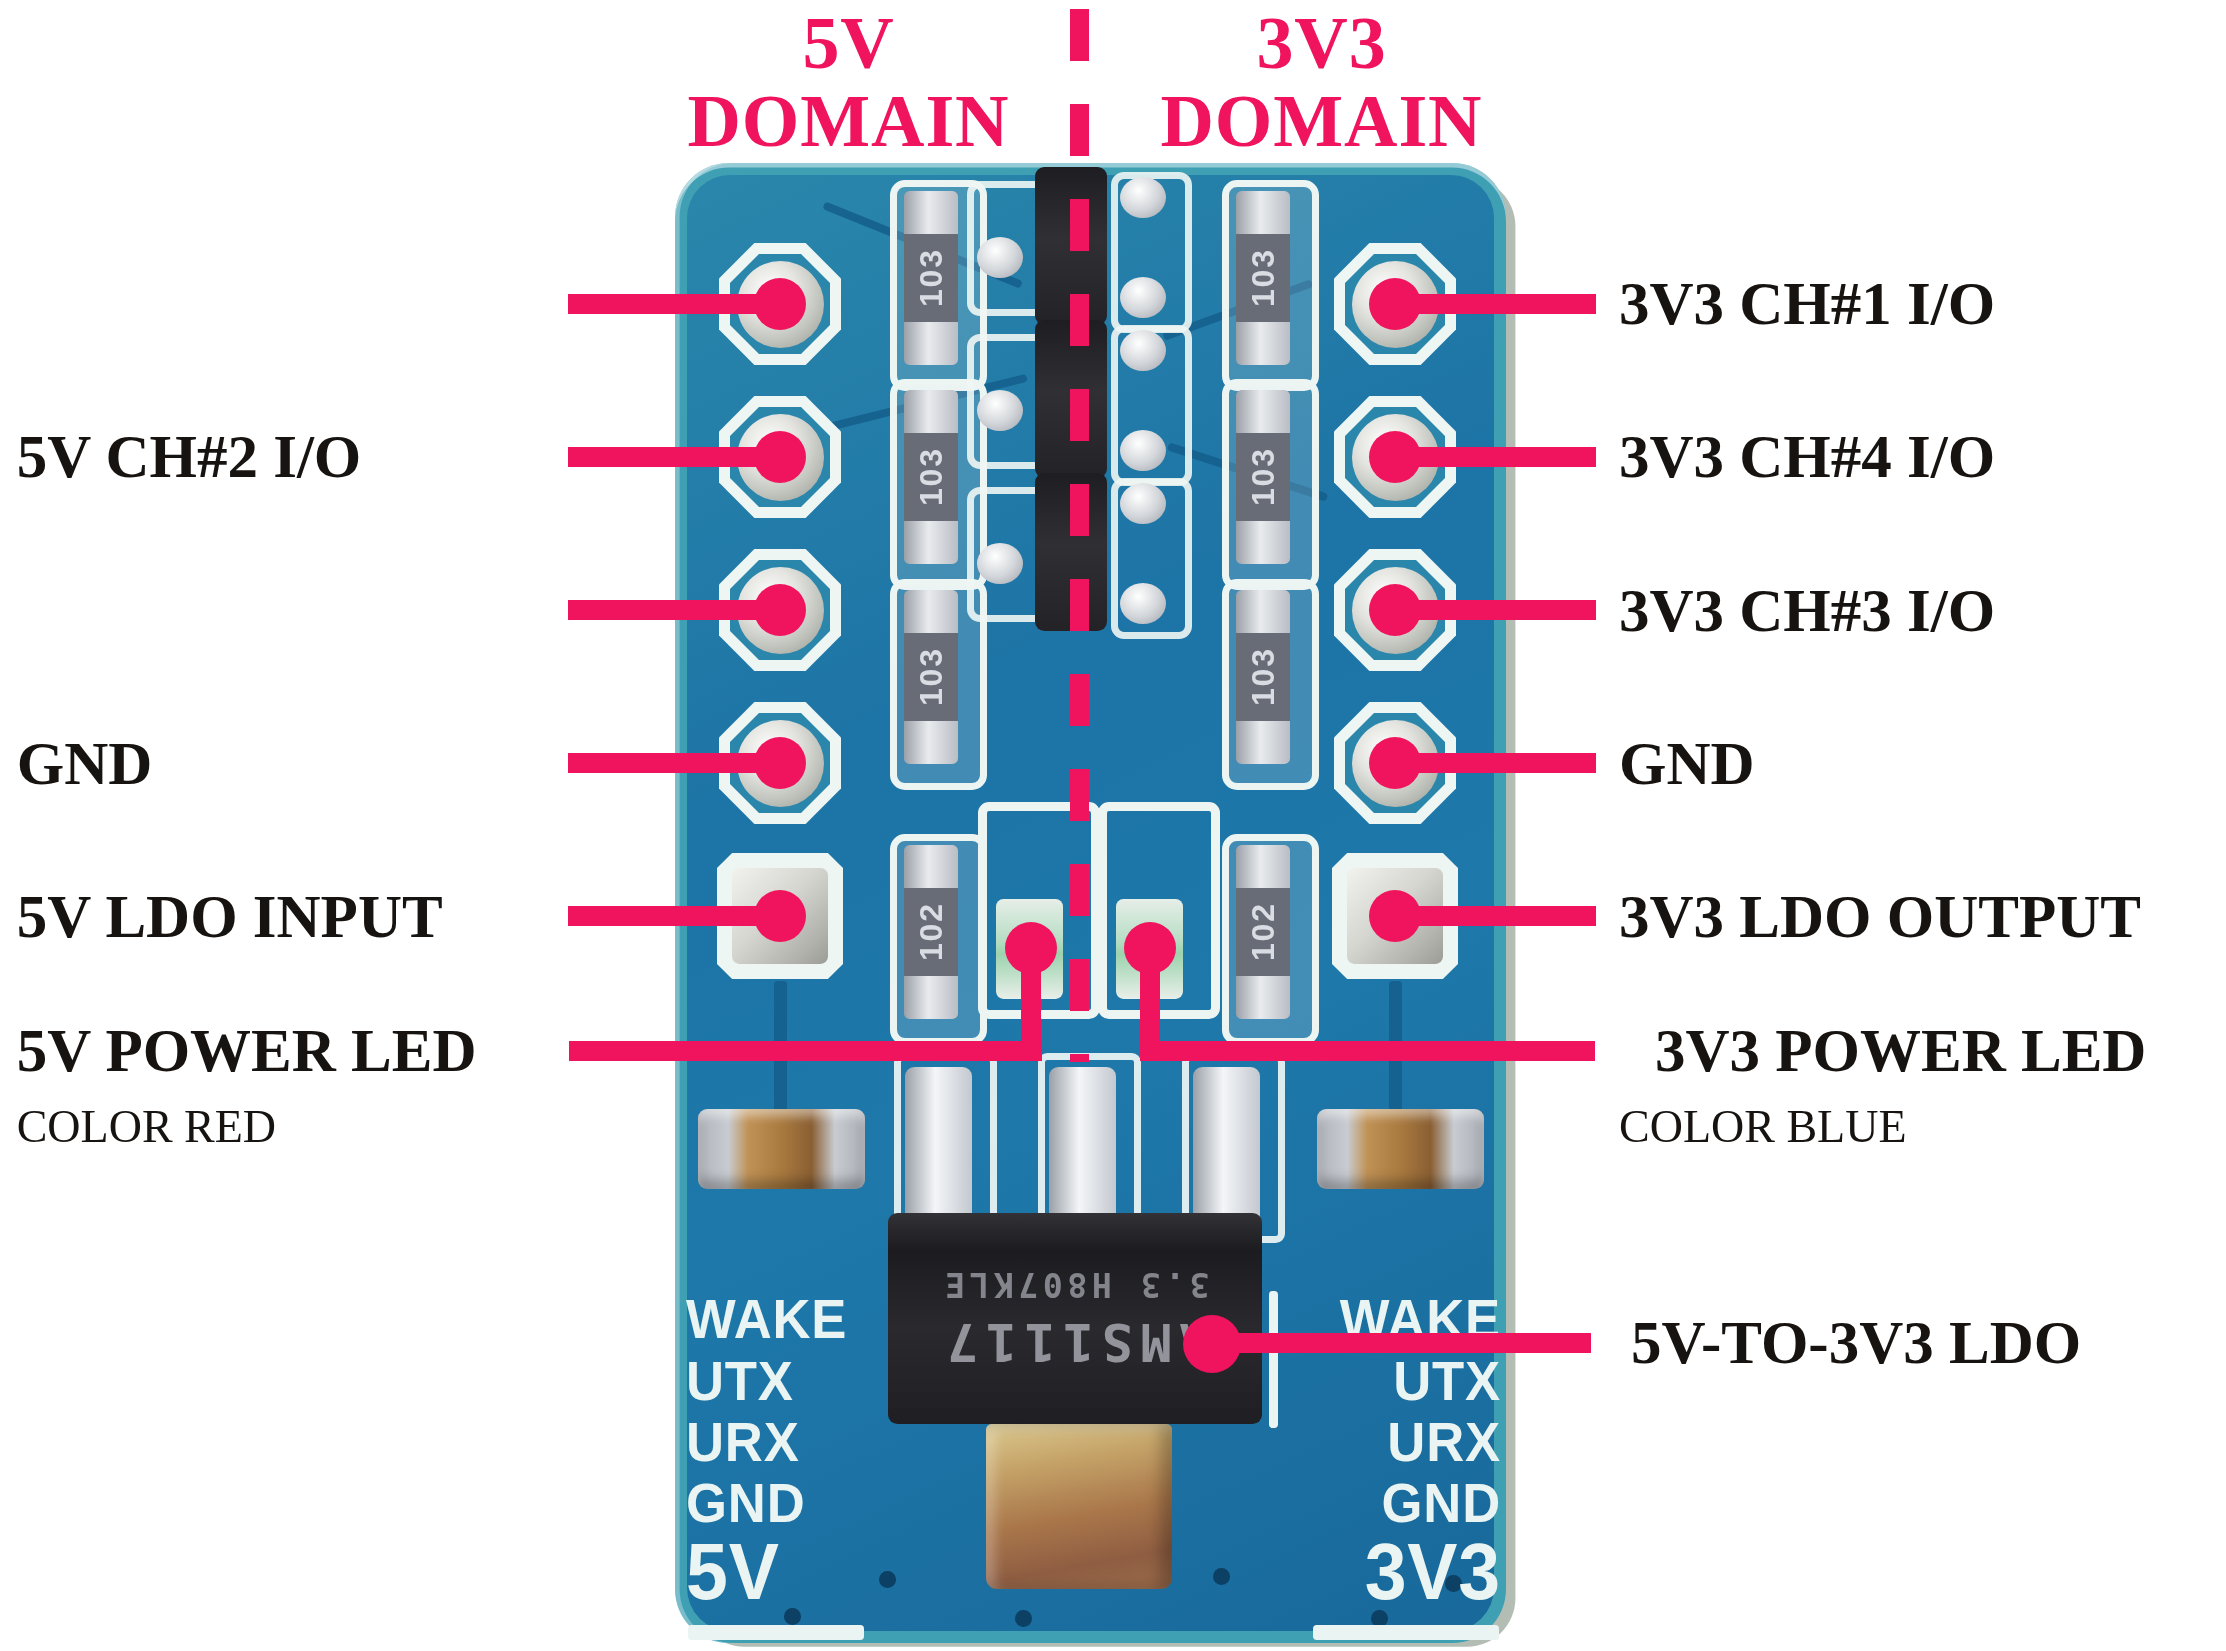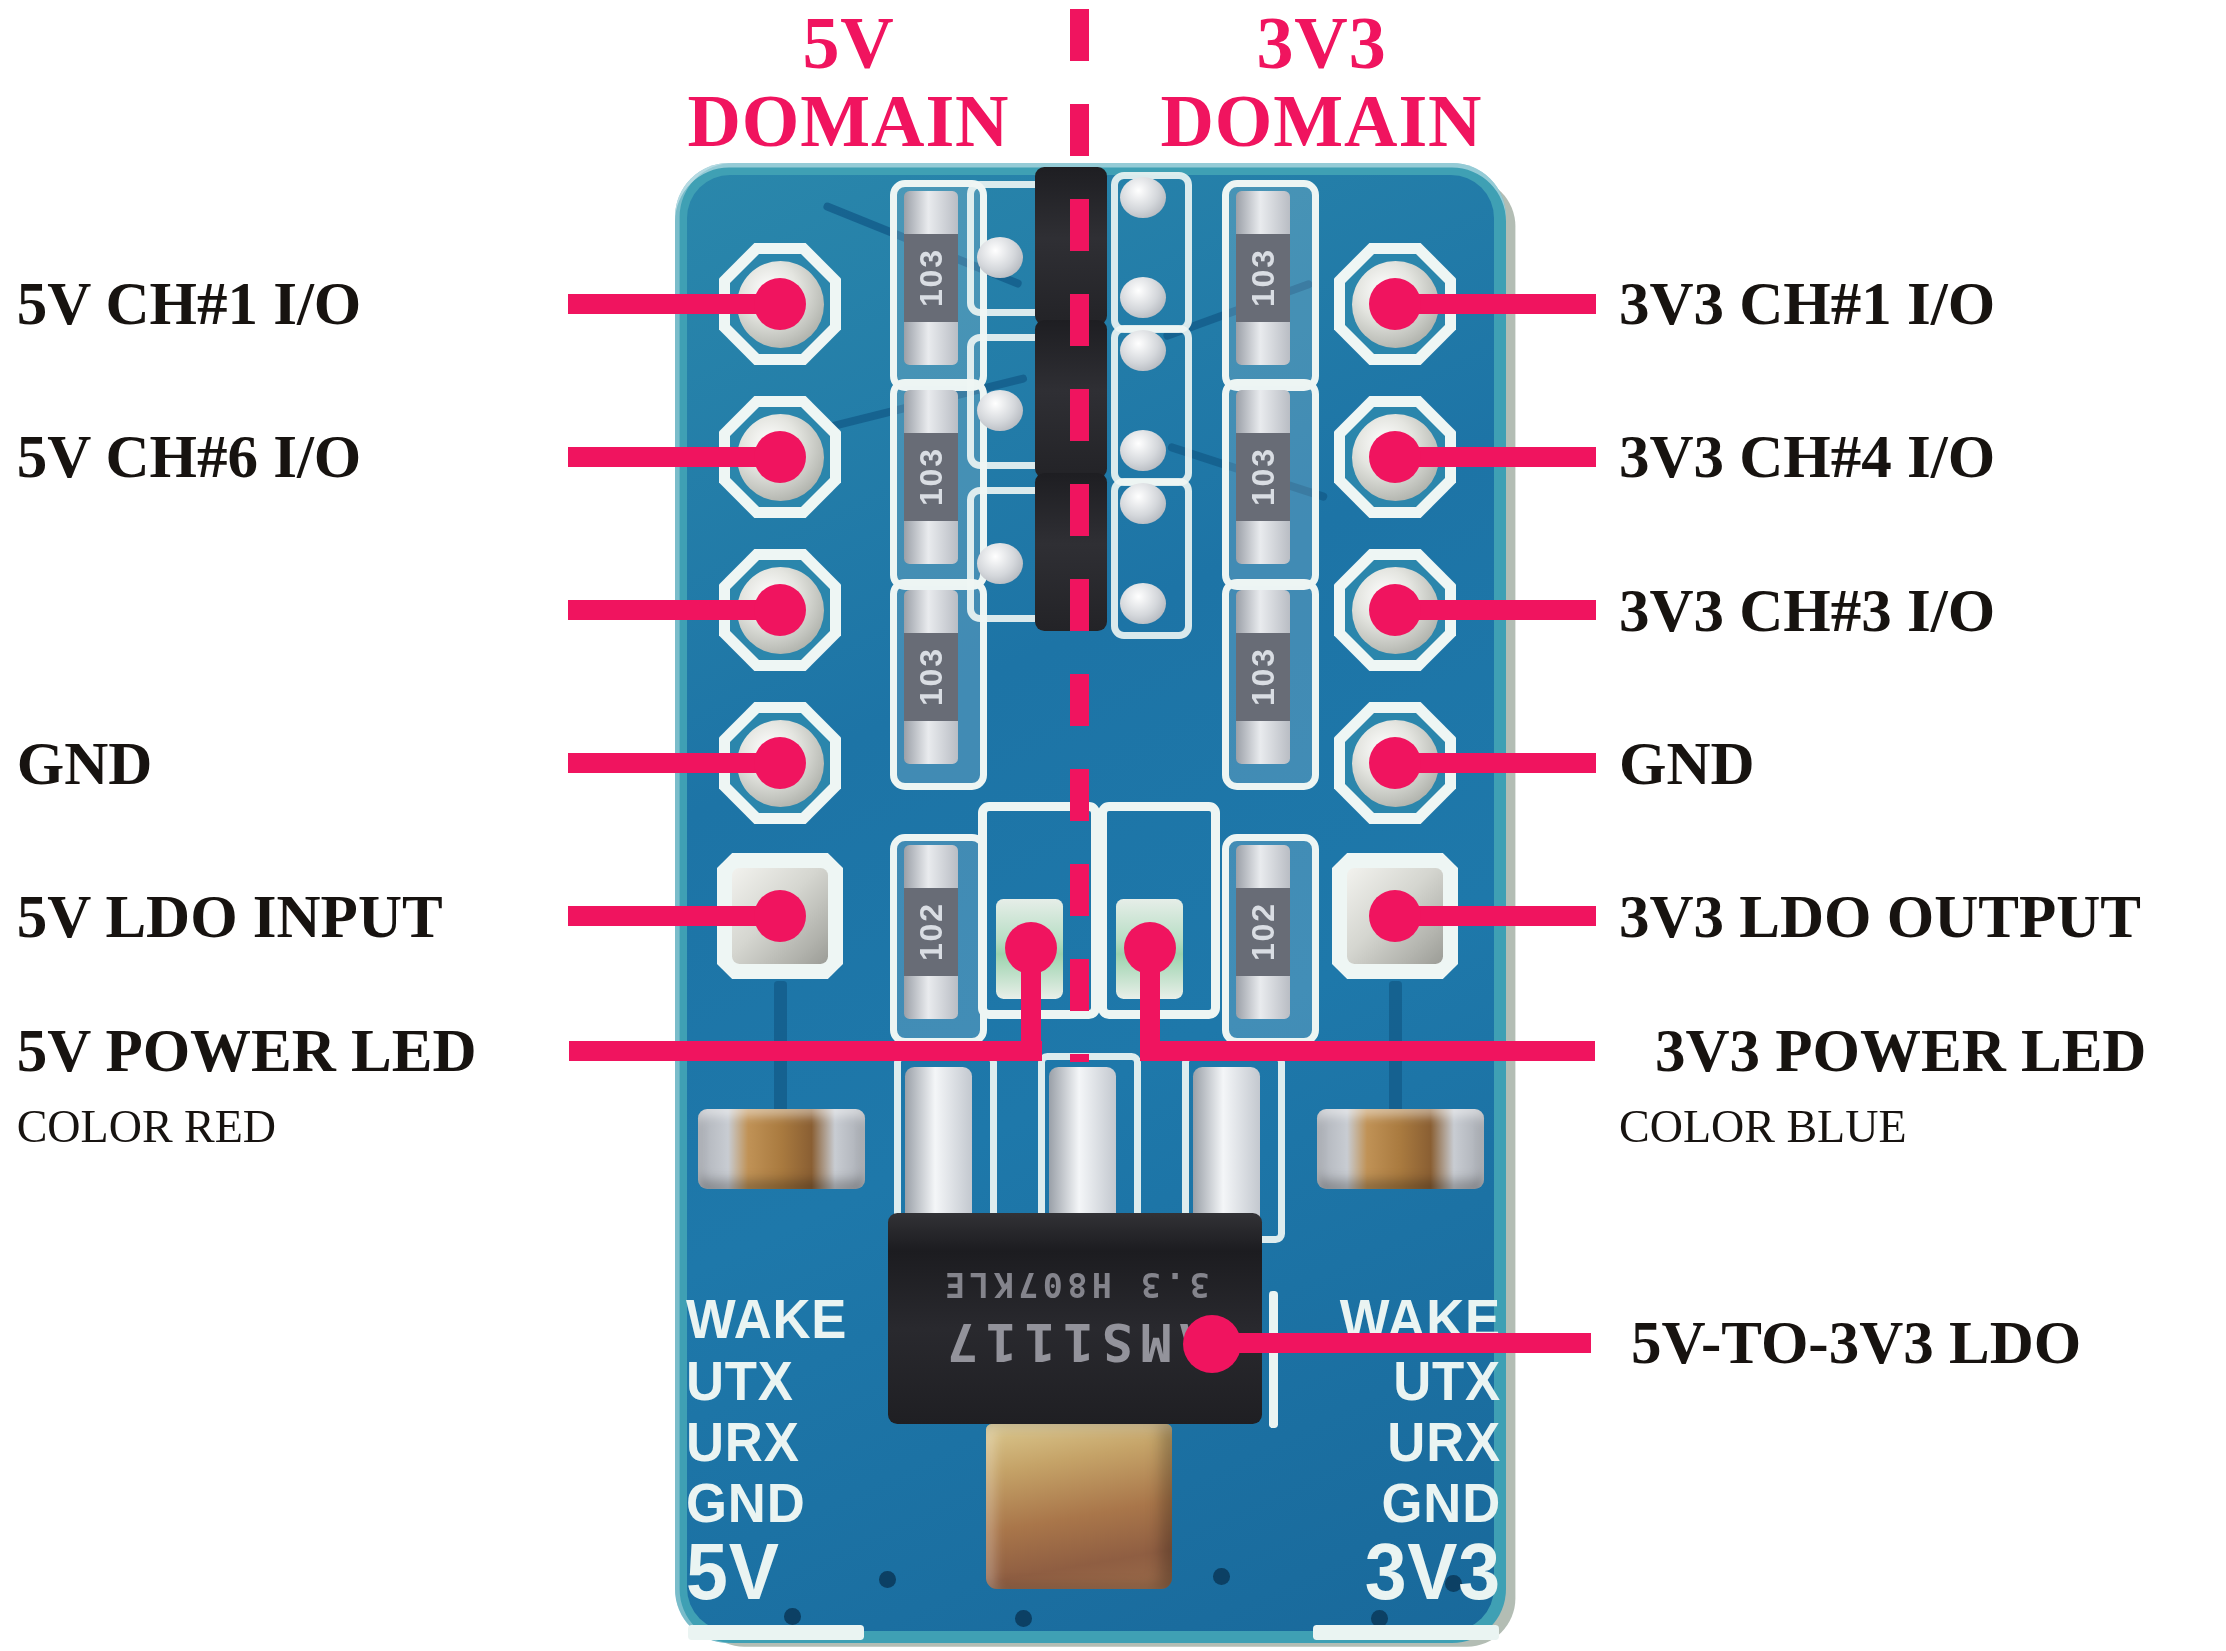--- a/index.html
+++ b/index.html
@@ -327,22 +327,21 @@
   <div class="abs dot" style="left:1005px;top:922px;"></div>
   <div class="abs vline" style="left:1021px;top:942px;height:119px;"></div>
   <div class="abs hline" style="left:569px;top:1041px;width:473px;"></div>
   <div class="abs dot" style="left:1124px;top:922px;"></div>
   <div class="abs vline" style="left:1140px;top:942px;height:119px;"></div>
   <div class="abs hline" style="left:1140px;top:1041px;width:455px;"></div>
 
   <div class="abs dot-lg" style="left:1183px;top:1315px;"></div>
   <div class="abs hline" style="left:1209px;top:1333px;width:382px;"></div>
 
-  <div class="abs pin-label" style="left:16.7px;top:263px;">5V CH#1 I/O</div>
-  <div class="abs pin-label" style="left:16.7px;top:416px;">5V CH#6 I/O</div>
+  <div class="abs pin-label" style="left:16.7px;top:416px;">5V CH#2 I/O</div>
   <div class="abs pin-label" style="left:16.7px;top:723px;">GND</div>
   <div class="abs pin-label" style="left:16.7px;top:876px;">5V LDO INPUT</div>
   <div class="abs pin-label" style="left:16.7px;top:1010px;">5V POWER LED</div>
   <div class="abs pin-note" style="left:16.7px;top:1098px;">COLOR RED</div>
 
   <div class="abs pin-label" style="left:1619px;top:263px;">3V3 CH#1 I/O</div>
   <div class="abs pin-label" style="left:1619px;top:416px;">3V3 CH#4 I/O</div>
   <div class="abs pin-label" style="left:1619px;top:570px;">3V3 CH#3 I/O</div>
   <div class="abs pin-label" style="left:1619px;top:723px;">GND</div>
   <div class="abs pin-label" style="left:1619px;top:876px;">3V3 LDO OUTPUT</div>

